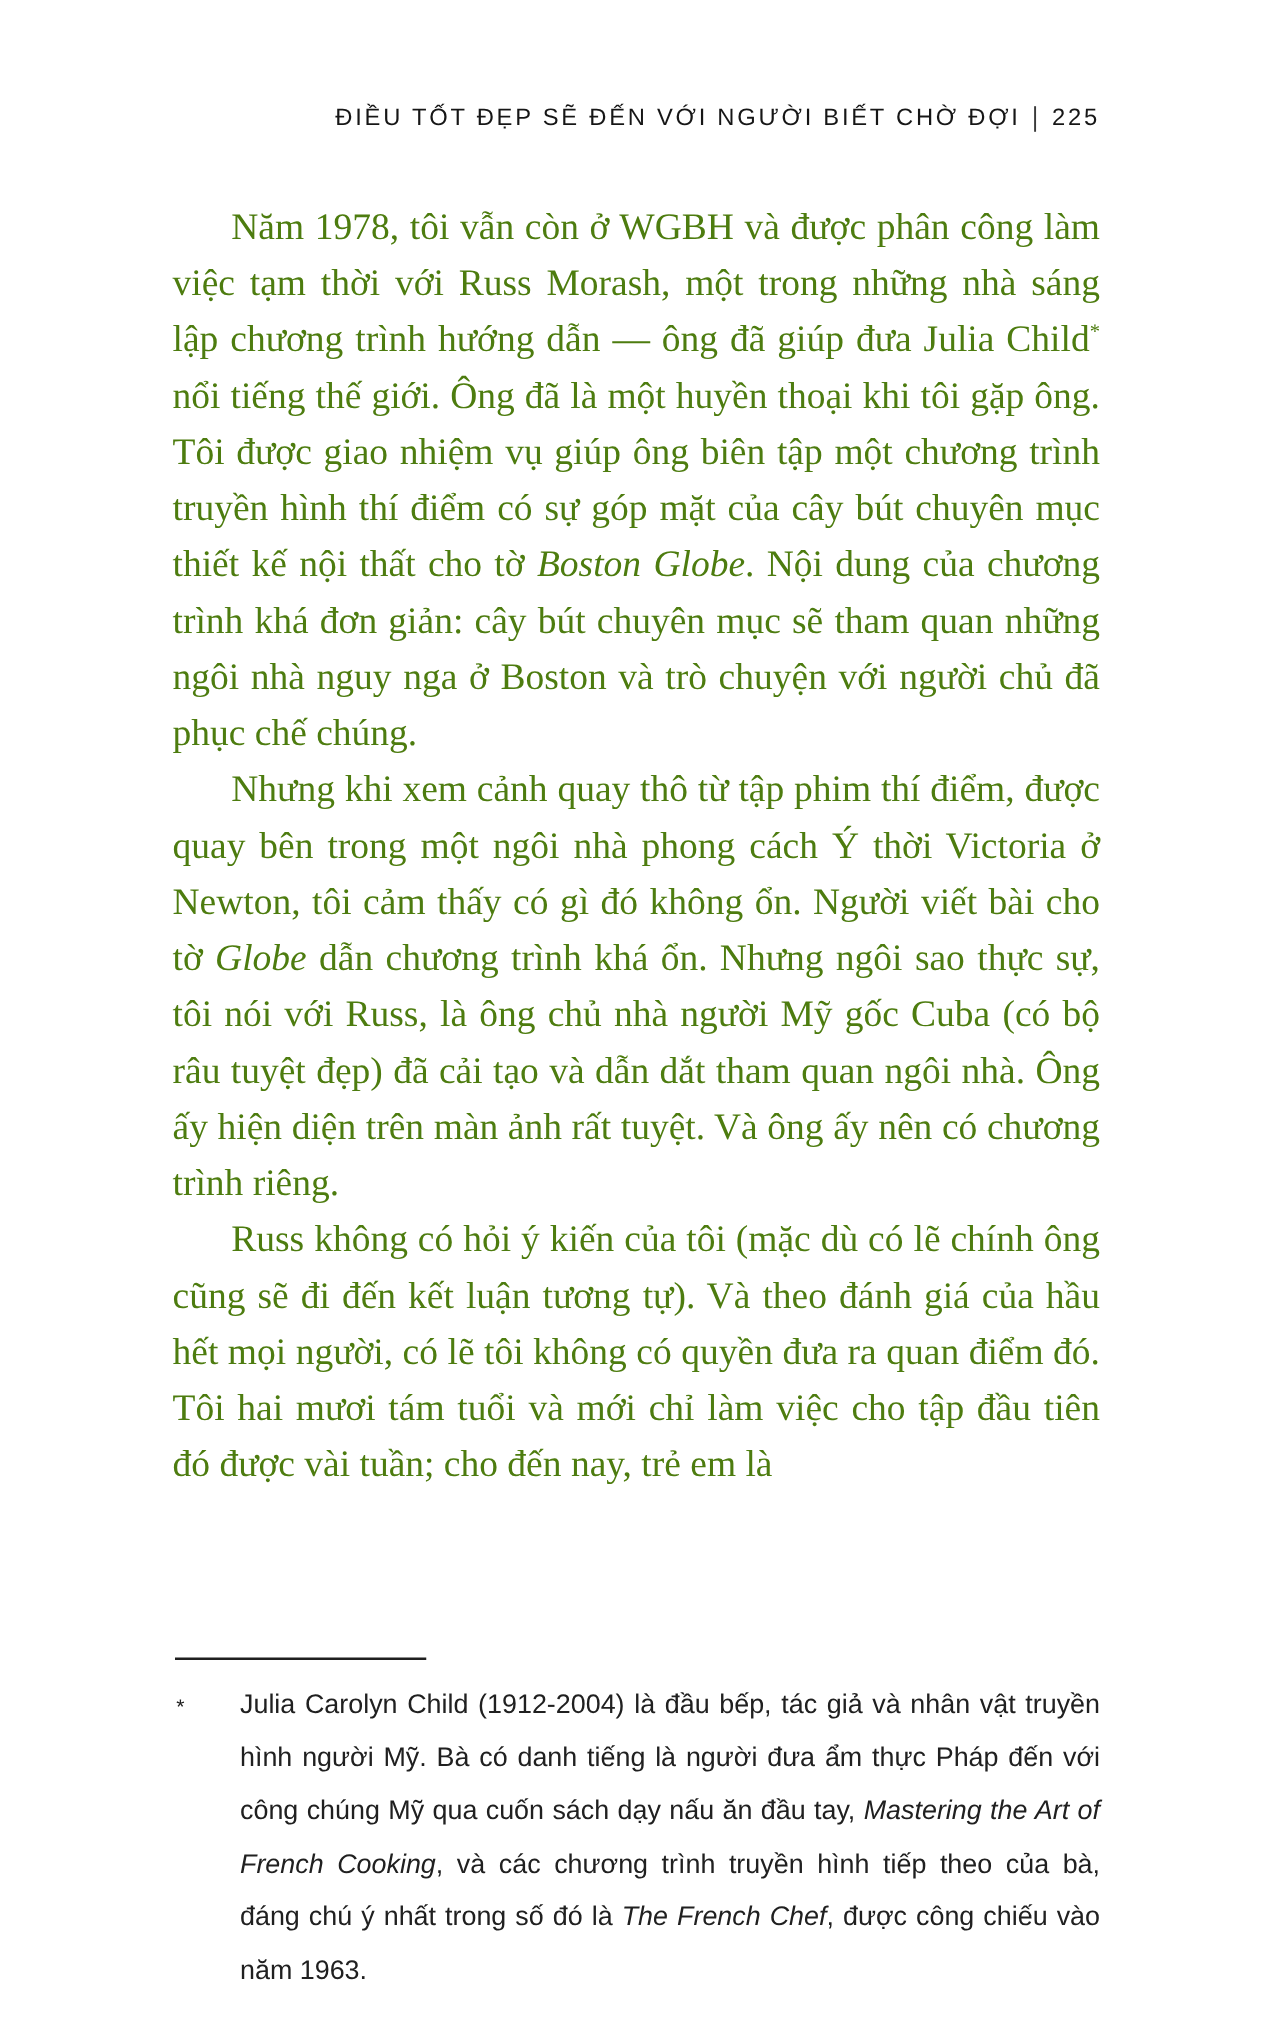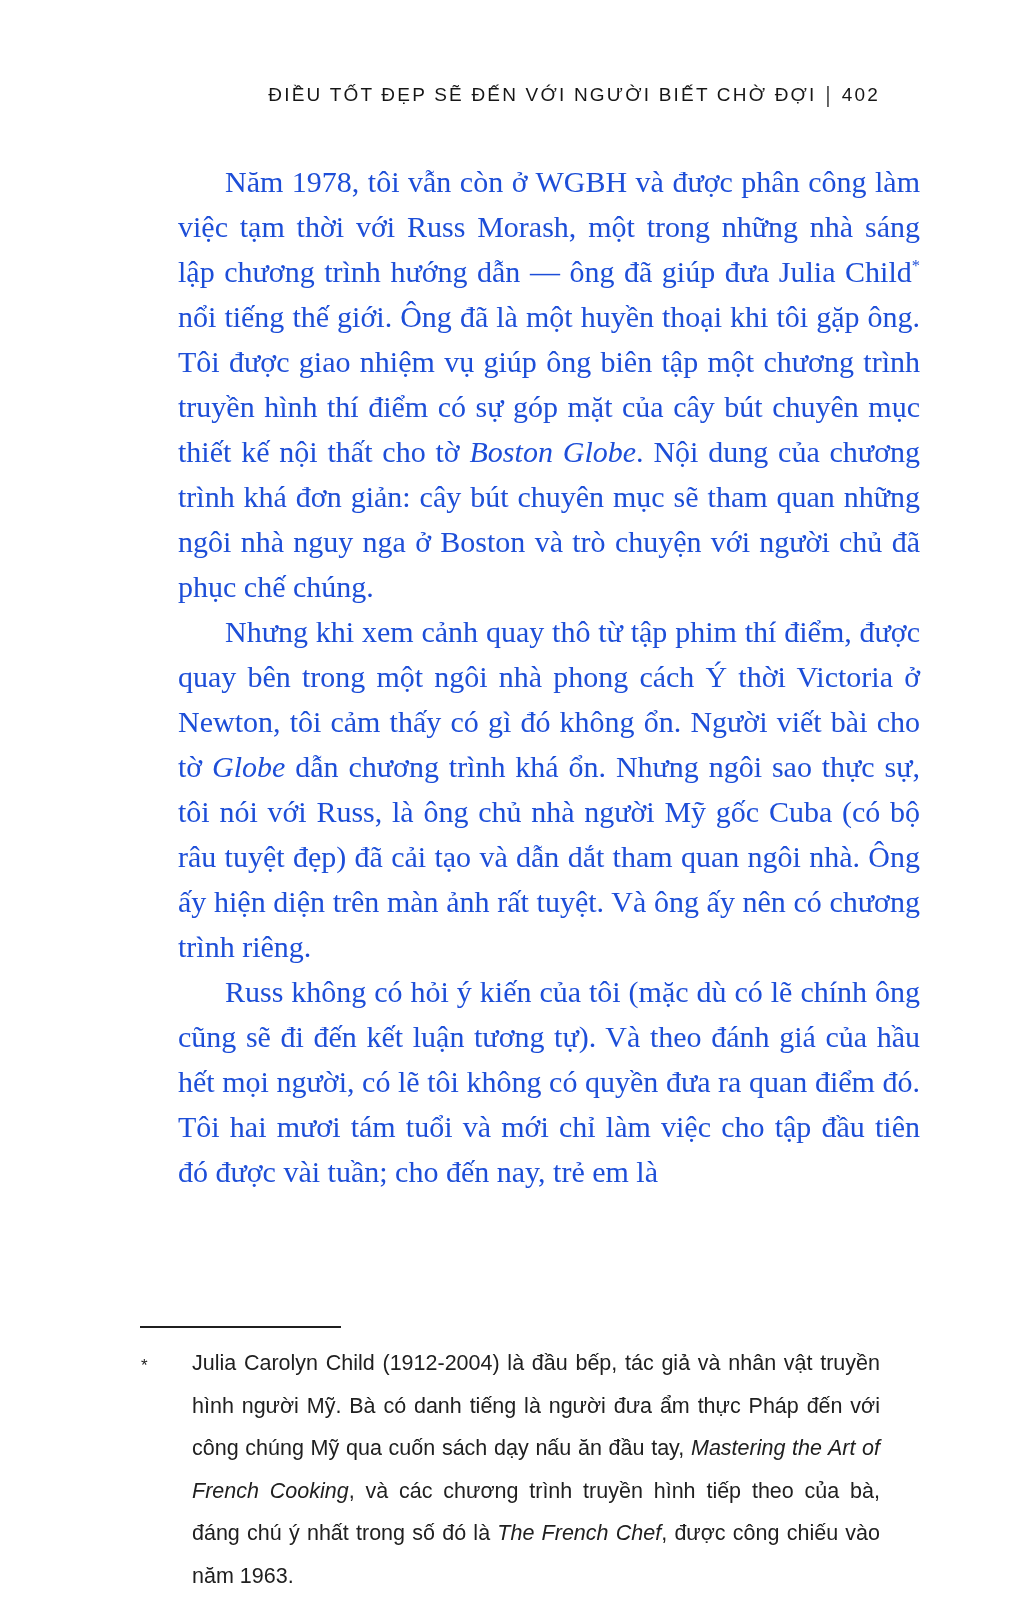--- a/index.html
+++ b/index.html
@@ -41,22 +41,21 @@
 
   
   .body-text {
     position: absolute;
     top: 159px;
     left: 138px;
     width: 742px;
     font-size: 30px;
     line-height: 45px;
     text-align: justify;
-    color: #1d4ed8;
-    margin-left: 40px;
+    color: #4d7c0f;
   }
   .body-text p {
     margin: 0;
     text-indent: 47px;
   }
   .body-text .italic,
   .footnote .italic {
     font-style: italic;
   }
   sup {
@@ -94,21 +93,21 @@
     font-size: 17px;
     color: #202020;
   }
 </style>
 </head>
 <body>
 
 <div class="page">
 
   <div class="running-header">
-    <span>ĐIỀU TỐT ĐẸP SẼ ĐẾN VỚI NGƯỜI BIẾT CHỜ ĐỢI</span><span class="header-divider">|</span><span>402</span>
+    <span>ĐIỀU TỐT ĐẸP SẼ ĐẾN VỚI NGƯỜI BIẾT CHỜ ĐỢI</span><span class="header-divider">|</span><span>225</span>
   </div>
 
   <div class="body-text">
     <p><span>Năm 1978, tôi vẫn còn ở WGBH và được phân công làm việc tạm thời với Russ Morash, một trong những nhà sáng lập chương trình hướng dẫn — ông đã giúp đưa Julia Child</span><sup>*</sup><span> nổi tiếng thế giới. Ông đã là một huyền thoại khi tôi gặp ông. Tôi được giao nhiệm vụ giúp ông biên tập một chương trình truyền hình thí điểm có sự góp mặt của cây bút chuyên mục thiết kế nội thất cho tờ </span><span class="italic">Boston Globe</span><span>. Nội dung của chương trình khá đơn giản: cây bút chuyên mục sẽ tham quan những ngôi nhà nguy nga ở Boston và trò chuyện với người chủ đã phục chế chúng.</span></p>
     <p><span>Nhưng khi xem cảnh quay thô từ tập phim thí điểm, được quay bên trong một ngôi nhà phong cách Ý thời Victoria ở Newton, tôi cảm thấy có gì đó không ổn. Người viết bài cho tờ </span><span class="italic">Globe</span><span> dẫn chương trình khá ổn. Nhưng ngôi sao thực sự, tôi nói với Russ, là ông chủ nhà người Mỹ gốc Cuba (có bộ râu tuyệt đẹp) đã cải tạo và dẫn dắt tham quan ngôi nhà. Ông ấy hiện diện trên màn ảnh rất tuyệt. Và ông ấy nên có chương trình riêng.</span></p>
     <p><span>Russ không có hỏi ý kiến của tôi (mặc dù có lẽ chính ông cũng sẽ đi đến kết luận tương tự). Và theo đánh giá của hầu hết mọi người, có lẽ tôi không có quyền đưa ra quan điểm đó. Tôi hai mươi tám tuổi và mới chỉ làm việc cho tập đầu tiên đó được vài tuần; cho đến nay, trẻ em là</span></p>
   </div>
 
   <div class="footnote-sep"></div>
 

